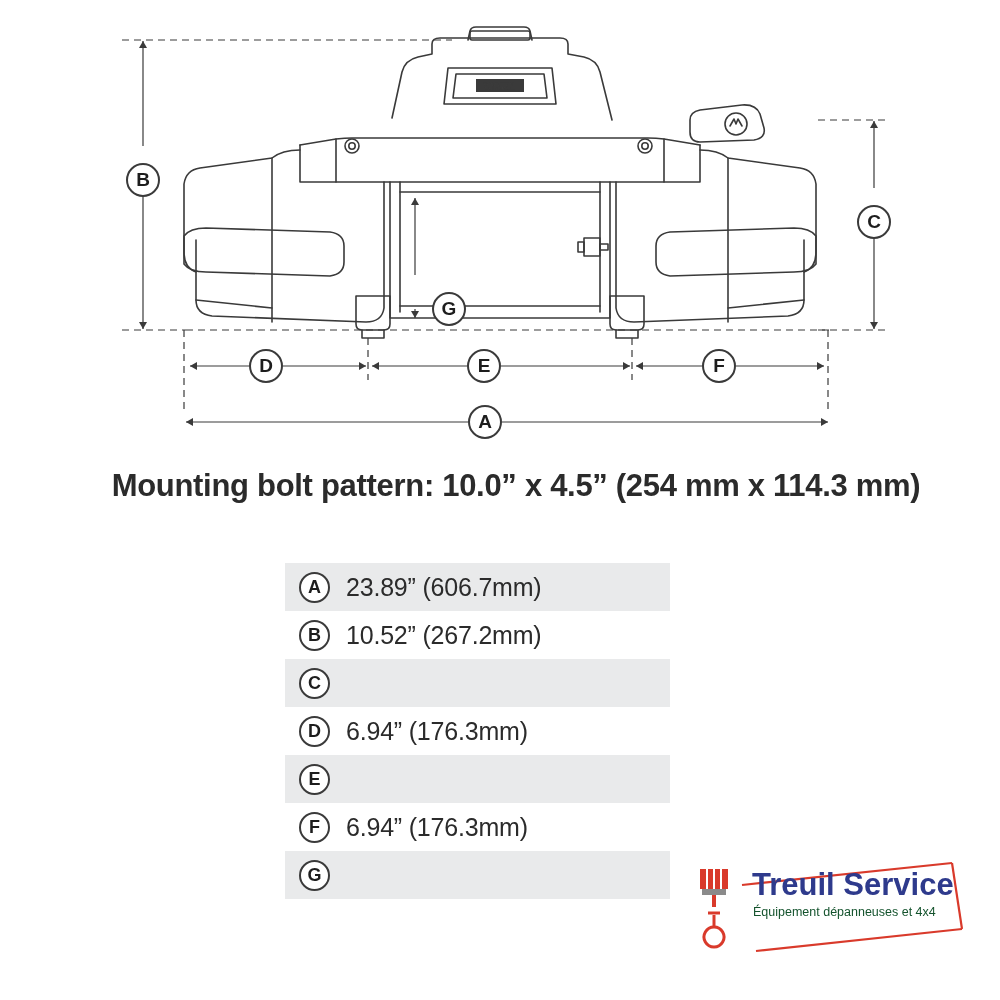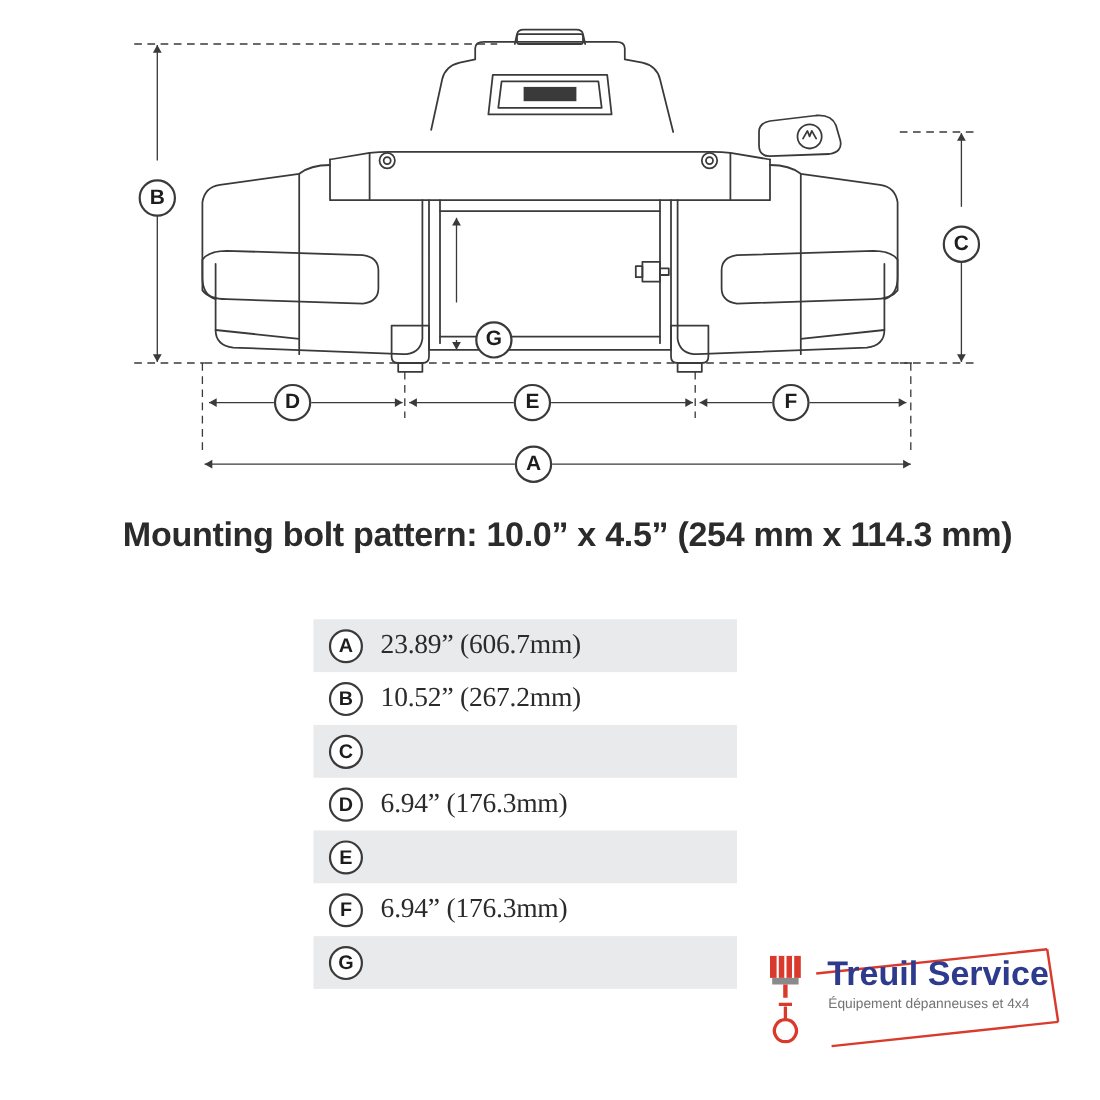--- a/index.html
+++ b/index.html
@@ -60,21 +60,21 @@
     position:static;
     width:31px;height:31px;
     font-size:18px;
     flex:0 0 auto;
     margin-right:16px;
   }
   .dim-value{
     font-size:25px;
     color:#2b2b2b;
     letter-spacing:-0.2px;
-    font-family:Liberation Serif, serif;
+    font-family:Liberation Sans, sans-serif;
   }
 
   
   .logo{
     position:absolute;
     left:690px;top:855px;
     width:280px;height:110px;
   }
   .logo-text{
     position:absolute;
@@ -82,21 +82,21 @@
     font-size:31px;
     font-weight:bold;
     color:#2e3a8c;
     font-family:"Liberation Sans", sans-serif;
     white-space:nowrap;
   }
   .logo-sub{
     position:absolute;
     left:63px;top:50px;
     font-size:12.5px;
-    color:#737373;
+    color:#14532d;
     font-family:"Liberation Sans", sans-serif;
     white-space:nowrap;
     text-align:center;
   }
   .winch-brand{
     font-family:"Liberation Sans", sans-serif;
     font-size:9px;
     fill:#ffffff;
     letter-spacing:1px;
   }

